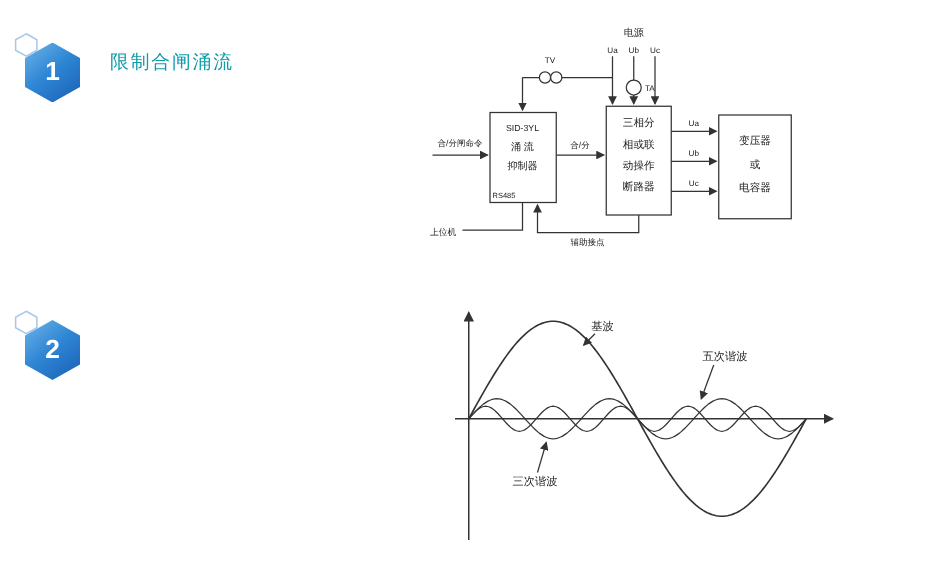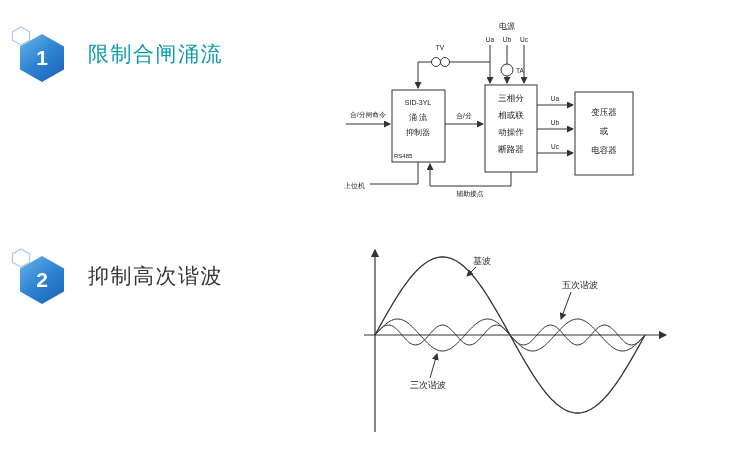--- a/index.html
+++ b/index.html
@@ -11,21 +11,21 @@
   #badge1{left:20px;top:34px;}
   #badge2{left:20px;top:256px;}
   .hex{position:absolute;left:0;top:0;width:44px;height:48px;
        background:linear-gradient(140deg,#6fb4e9 0%,#2e86d4 48%,#1a5fb4 100%);
        clip-path:polygon(50% 0,100% 26%,100% 74%,50% 100%,0 74%,0 26%);
        display:flex;align-items:center;justify-content:center;
        color:#fff;font-size:21px;font-weight:bold;}
   .deco{position:absolute;left:-9px;top:-8px;}
 
   
-  .section-title{position:absolute;font-size:21px;letter-spacing:1.5px;white-space:nowrap;}
+  .section-title{position:absolute;font-size:15px;letter-spacing:1.5px;white-space:nowrap;}
   #title1{left:88px;top:40px;color:#0d9bab;}
   #title2{left:88px;top:262px;color:#333333;}
 
   
   .diag{position:absolute;}
   #diag1{left:330px;top:12px;}
   #diag2{left:340px;top:240px;}
   svg text{font-family:"Liberation Sans","DejaVu Sans",sans-serif;fill:#1a1a1a;}
   .ln{stroke:#333;stroke-width:1;fill:none;}
   .bx{stroke:#333;stroke-width:1;fill:#fff;}
@@ -108,21 +108,20 @@
   </svg>
 
   <div class="badge" id="badge2">
     <svg class="deco" width="20" height="20" viewBox="0 0 20 20">
       <polygon points="10,1 18.5,5.8 18.5,14.2 10,19 1.5,14.2 1.5,5.8" fill="none" stroke="#a9c7e6" stroke-width="1.2"></polygon>
     </svg>
     <div class="hex">
       <span>2</span>
     </div>
   </div>
-  <div class="section-title" id="title2">抑制高次谐波</div>
 
   <svg id="diag2" class="diag" width="340" height="200" viewBox="0 0 340 200">
     <defs>
       <marker id="ah2" markerWidth="7" markerHeight="7" refX="6" refY="3.5" orient="auto">
         <path d="M0 0 L7 3.5 L0 7 z" fill="#333"></path>
       </marker>
     </defs>
 
     <line x1="35" y1="192" x2="35" y2="10" stroke="#333" stroke-width="1.2" marker-end="url(#ah2)"></line>
     <line x1="24" y1="95" x2="326" y2="95" stroke="#333" stroke-width="1.2" marker-end="url(#ah2)"></line>

